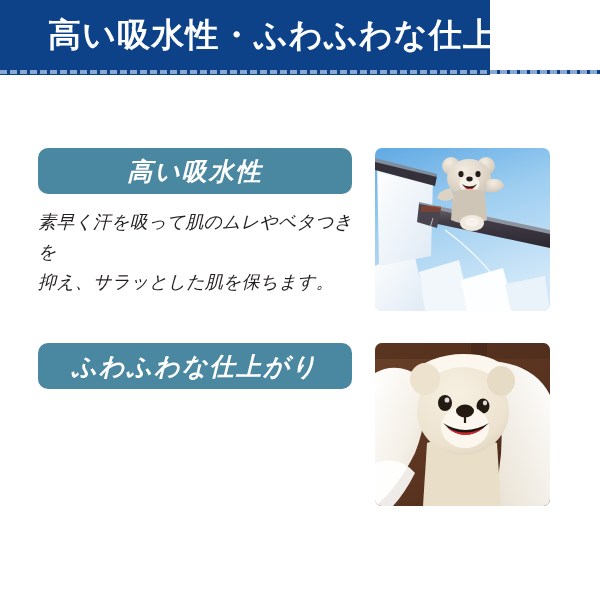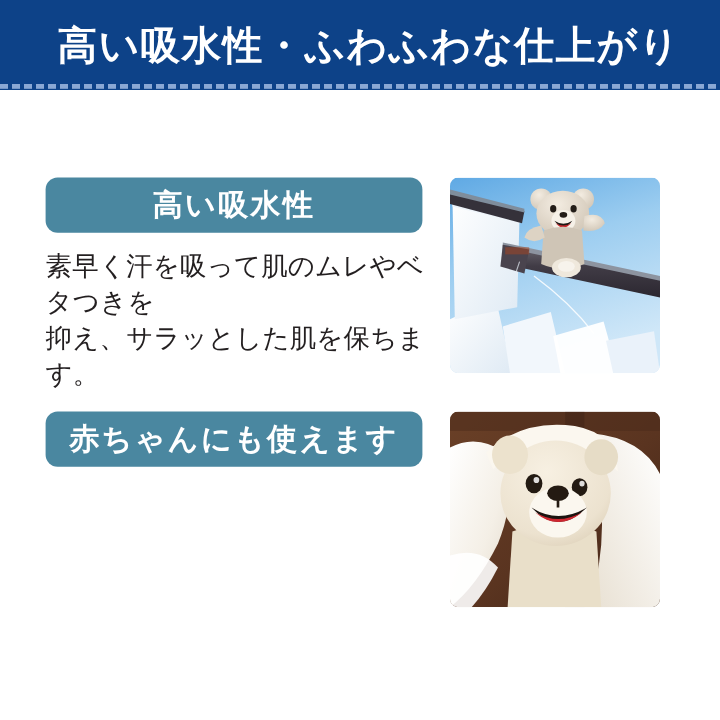--- a/index.html
+++ b/index.html
@@ -12,24 +12,25 @@
     height: 600px;
     font-family: "Liberation Sans", "DejaVu Sans", sans-serif;
     overflow: hidden;
     position: relative;
   }
 
   
   .header {
     position: absolute;
     left: 0; top: 0;
-    width: 600px;
+    width: 490px;
     height: 75px;
     background: #0d4288;
     box-sizing: border-box;
+    font-family: Liberation Mono, monospace;
   }
   .header-title {
     position: absolute;
     left: 48px;
     top: 16px;
     color: #ffffff;
     font-size: 33px;
     font-weight: 700;
     letter-spacing: 1.2px;
     line-height: 44px;
@@ -63,20 +64,21 @@
     width: 600px;
   }
   .block-1 { top: 73px; }
   .block-2 { top: 268px; }
 
   .text-col {
     position: absolute;
     left: 38px;
     top: 0;
     width: 318px;
+    font-style: italic;
   }
 
   .pill {
     box-sizing: border-box;
     width: 314px;
     height: 46px;
     background: #4a87a0;
     border-radius: 10px;
     display: flex;
     align-items: center;
@@ -87,21 +89,21 @@
     font-size: 25px;
     font-weight: 700;
     letter-spacing: 2px;
     line-height: 30px;
     white-space: nowrap;
   }
 
   .body-text {
     margin-top: 13px;
     color: #231f20;
-    font-size: 22px;
+    font-size: 18px;
     font-weight: 400;
     line-height: 30px;
     letter-spacing: 0.2px;
     width: 330px;
     white-space: pre-line;
   }
 
   
   .photo {
     position: absolute;
@@ -200,21 +202,21 @@
         <ellipse cx="97" cy="75" rx="12" ry="8" fill="#efe8dc"></ellipse>
         <ellipse cx="97" cy="74" rx="7" ry="4.5" fill="#f7f3ec"></ellipse>
       </svg>
     </div>
   </div>
 
   <div class="block block-2">
 
     <div class="text-col">
       <div class="pill">
-        <span class="pill-label">赤ちゃんにも使えます</span>
+        <span class="pill-label">ふわふわな仕上がり</span>
       </div>
     </div>
 
     <div class="photo">
       <svg width="175" height="163" viewBox="0 0 175 163" xmlns="http://www.w3.org/2000/svg">
         <defs>
           <linearGradient id="bg2" x1="0" y1="0" x2="1" y2="1">
             <stop offset="0%" stop-color="#6a4027"></stop>
             <stop offset="55%" stop-color="#5a3420"></stop>
             <stop offset="100%" stop-color="#3e2315"></stop>

